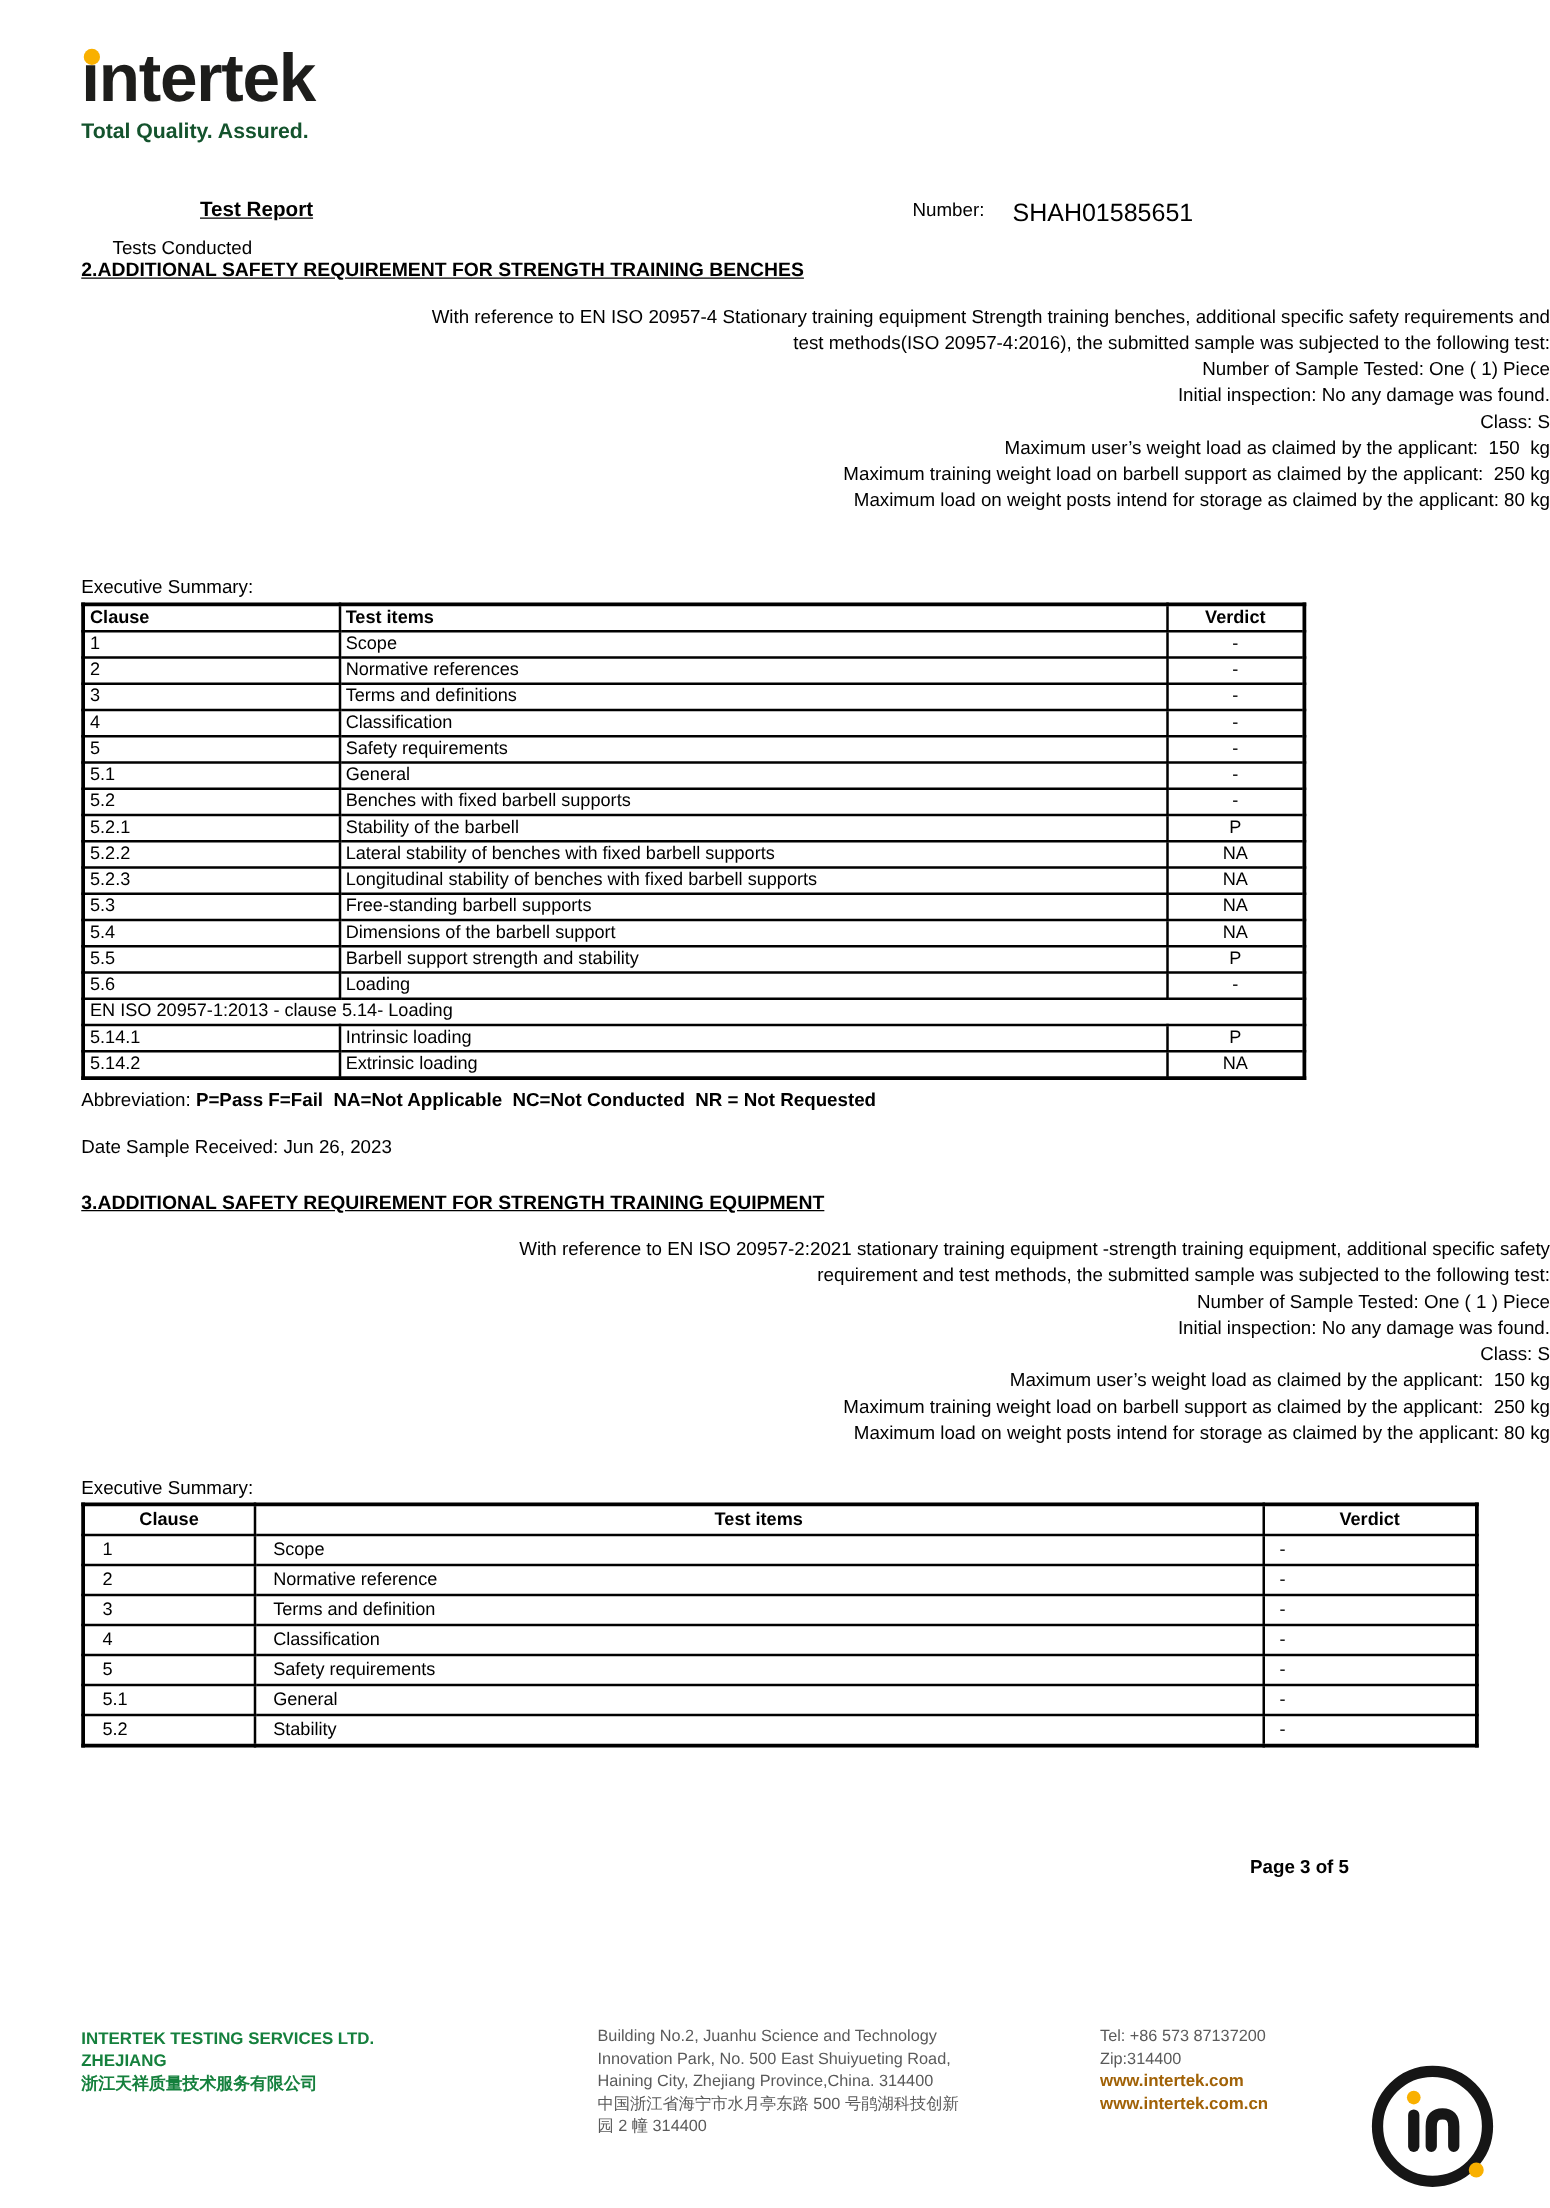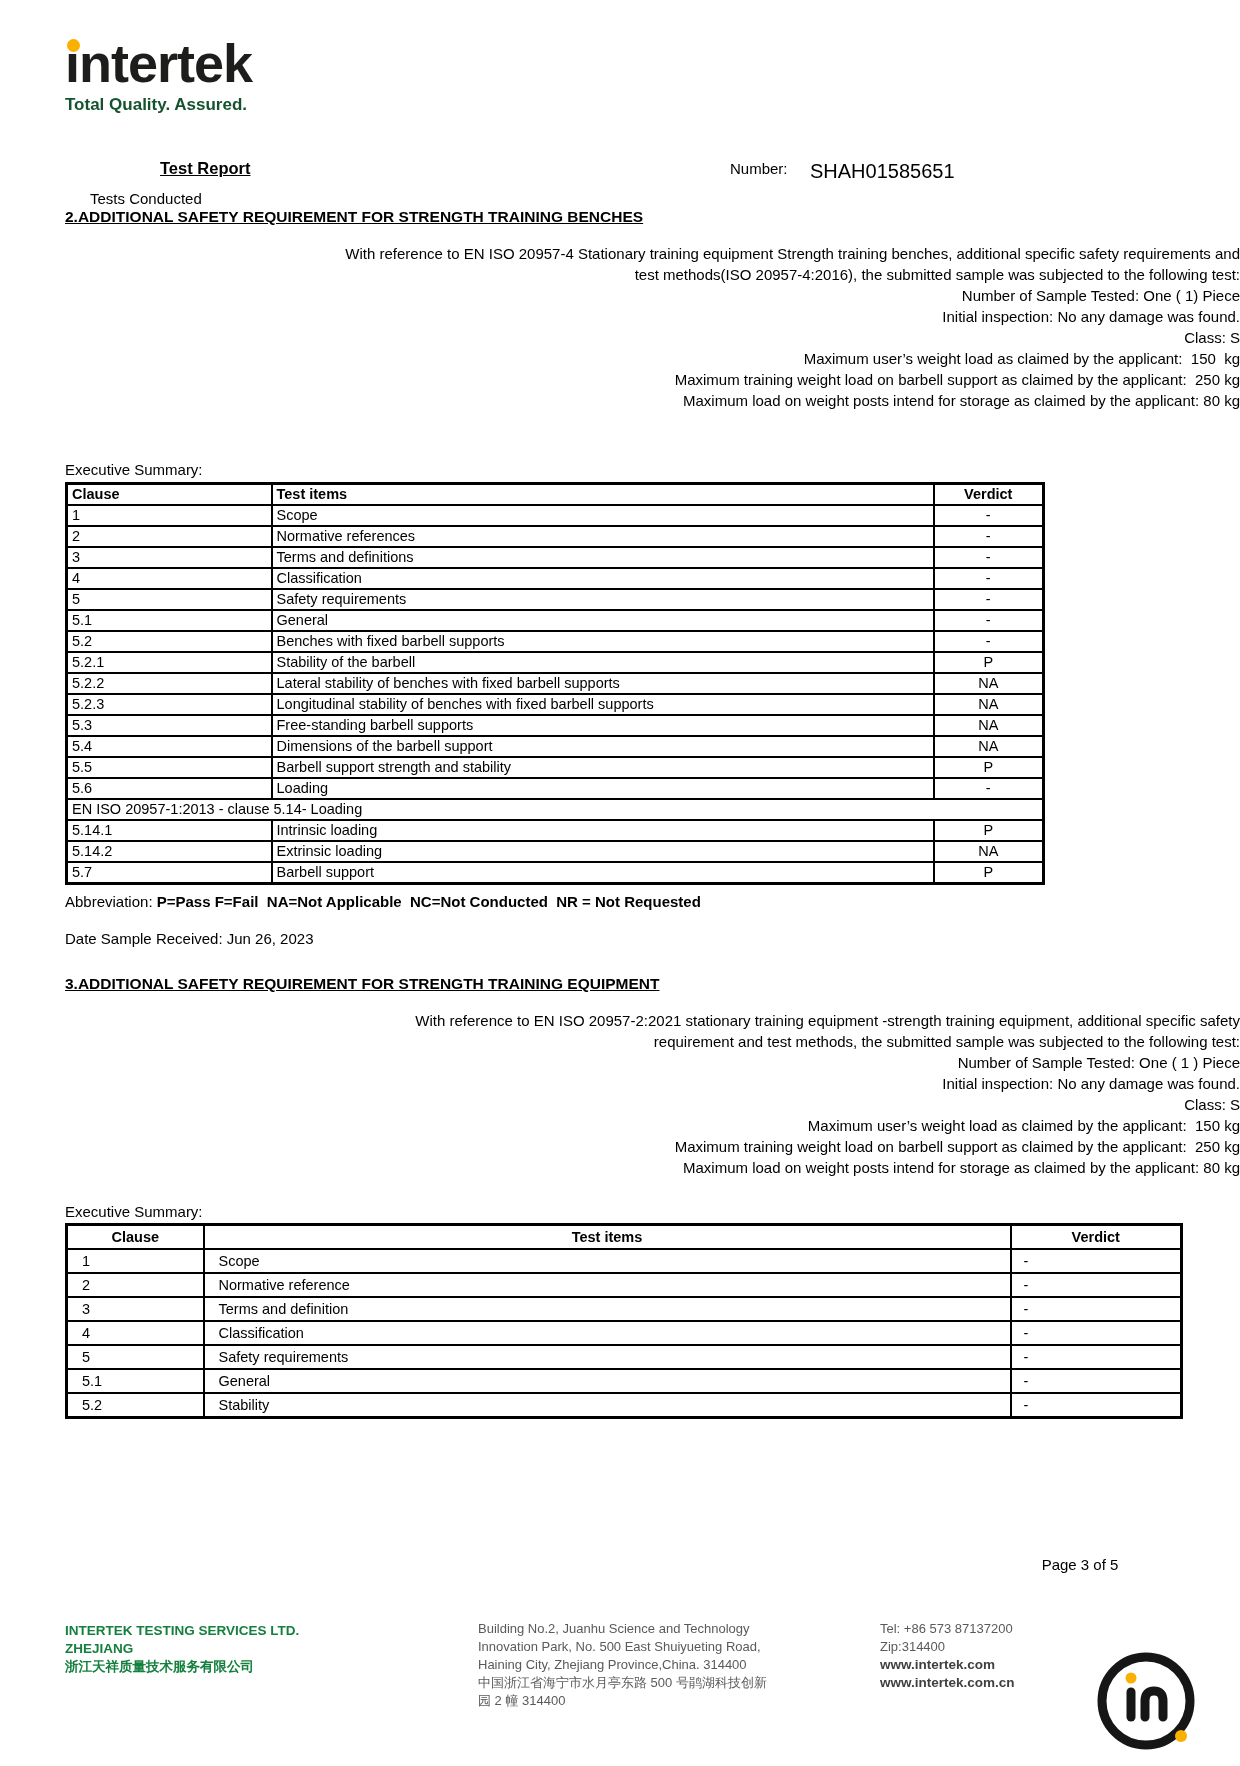--- a/index.html
+++ b/index.html
@@ -46,29 +46,29 @@
   .t2 td.cell-verdict { padding-left:12px; text-align:left; }
   td.cell-span { text-align:left; }
 
   .abbrev { margin-top:8px; font-size:15px; white-space:pre; }
   .abbrev b { font-weight:700; }
   .dates { margin-top:18px; }
   .dates .text-line { line-height:21px; }
   .section3 { margin-top:26px; }
 
   
-  .page-label { position:absolute; left:1000px; top:1556px; width:160px; text-align:center; font-size:15px; font-weight:400; }
+  .page-label { position:absolute; left:1000px; top:1485px; width:160px; text-align:left; font-size:15px; font-weight:700; }
   .f-company { position:absolute; left:65px; top:1622px; font-size:13.5px; font-weight:700; color:#15803d; }
   .f-company .text-line { font-size:13.5px; line-height:18px; }
   .f-address { position:absolute; left:478px; top:1620px; font-size:13px; color:#5a5a5a; }
   .f-address .text-line { font-size:13px; line-height:18px; }
   .f-contact { position:absolute; left:880px; top:1620px; }
   .f-contact .text-line { font-size:13px; line-height:18px; color:#5a5a5a; }
   .f-web { position:absolute; left:880px; top:1656px; }
-  .f-web .text-line { font-size:13.5px; line-height:18px; font-weight:700; color:#404040; }
+  .f-web .text-line { font-size:13.5px; line-height:18px; font-weight:700; color:#a16207; }
   .f-mark { position:absolute; left:1090px; top:1645px; width:112px; height:112px; }
 </style>
 </head>
 <body>
 
 <div class="page">
 
   <div class="brand">
     <div class="logo-word">intertek</div>
     <span class="logo-dot"></span>
@@ -186,25 +186,20 @@
           <tr>
             <td class="cell-clause">5.14.1</td>
             <td class="cell-item">Intrinsic loading</td>
             <td class="cell-verdict">P</td>
           </tr>
           <tr>
             <td class="cell-clause">5.14.2</td>
             <td class="cell-item">Extrinsic loading</td>
             <td class="cell-verdict">NA</td>
           </tr>
-          <tr>
-            <td class="cell-clause">5.7</td>
-            <td class="cell-item">Barbell support</td>
-            <td class="cell-verdict">P</td>
-          </tr>
         </tbody>
     </table>
     <div class="abbrev"><span>Abbreviation: </span><b>P=Pass F=Fail  NA=Not Applicable  NC=Not Conducted  NR = Not Requested</b></div>
     <div class="dates">
       <div class="text-line">Date Sample Received: Jun 26, 2023</div>
     </div>
   </div>
 
   <div class="section section3">
     <div class="section-heading">3.ADDITIONAL SAFETY REQUIREMENT FOR STRENGTH TRAINING EQUIPMENT</div>

